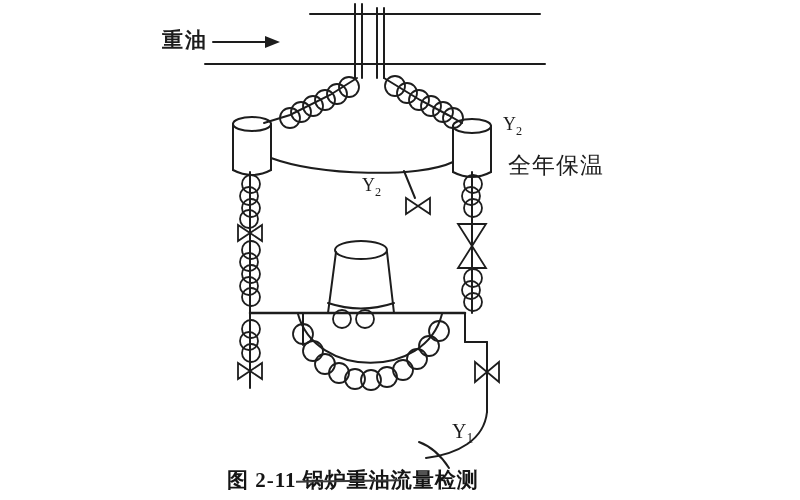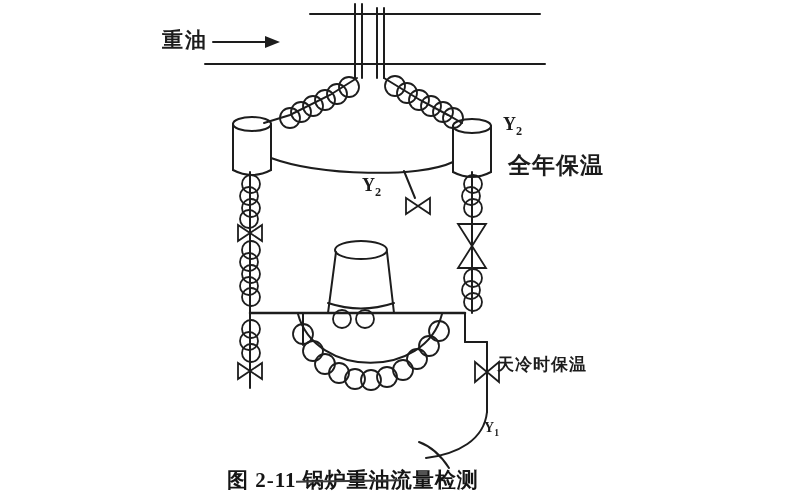--- a/index.html
+++ b/index.html
@@ -1,28 +1,28 @@
 <!DOCTYPE html>
 <html><head>
 <meta charset="utf-8">
 <style>
   html,body{margin:0;padding:0;background:#ffffff;}
   .stage{
     position:relative;width:800px;height:500px;background:#ffffff;overflow:hidden;
     font-family:"Liberation Serif", serif;color:#1c1c1c;
   }
   .stage svg{position:absolute;left:0;top:0;}
-  .label{position:absolute;white-space:nowrap;color:#1c1c1c;line-height:1.1;font-weight:bold;}
+  .label{position:absolute;white-space:nowrap;color:#1c1c1c;line-height:1.1;}
   .label sub{font-size:0.68em;}
   .lbl-inlet{left:162px;top:29px;font-size:21px;font-weight:700;letter-spacing:2px;}
   .lbl-y2-right{left:503px;top:115px;font-size:18px;}
   .lbl-ins-year{left:508px;top:153px;font-size:23px;letter-spacing:1px;}
   .lbl-y2-mid{left:362px;top:176px;font-size:18px;}
   .lbl-ins-cold{left:497px;top:356px;font-size:17px;letter-spacing:1px;}
-  .lbl-y1{left:484px;top:420px;font-size:14px;}
+  .lbl-y1{left:452px;top:420px;font-size:20px;}
   .caption{
     position:absolute;left:227px;top:466px;font-size:21px;font-weight:700;
     letter-spacing:1px;color:#151515;
   }
   .scan-line{
     position:absolute;left:296px;top:480px;width:104px;height:2px;background:#3c3c3c;
     transform:rotate(-0.8deg);
   }
 </style>
 </head>
@@ -180,23 +180,20 @@
   </div>
 
   <div class="label lbl-ins-year">
     <span>全年保温</span>
   </div>
 
   <div class="label lbl-y2-mid">
     <span>Y</span><sub>2</sub>
   </div>
 
-  <div class="label lbl-ins-cold">
-    <span>天冷时保温</span>
-  </div>
 
   <div class="label lbl-y1">
     <span>Y</span><sub>1</sub>
   </div>
 
   <div class="caption">图 2-11  锅炉重油流量检测</div>
   <div class="scan-line"></div>
 
 </div>
 

